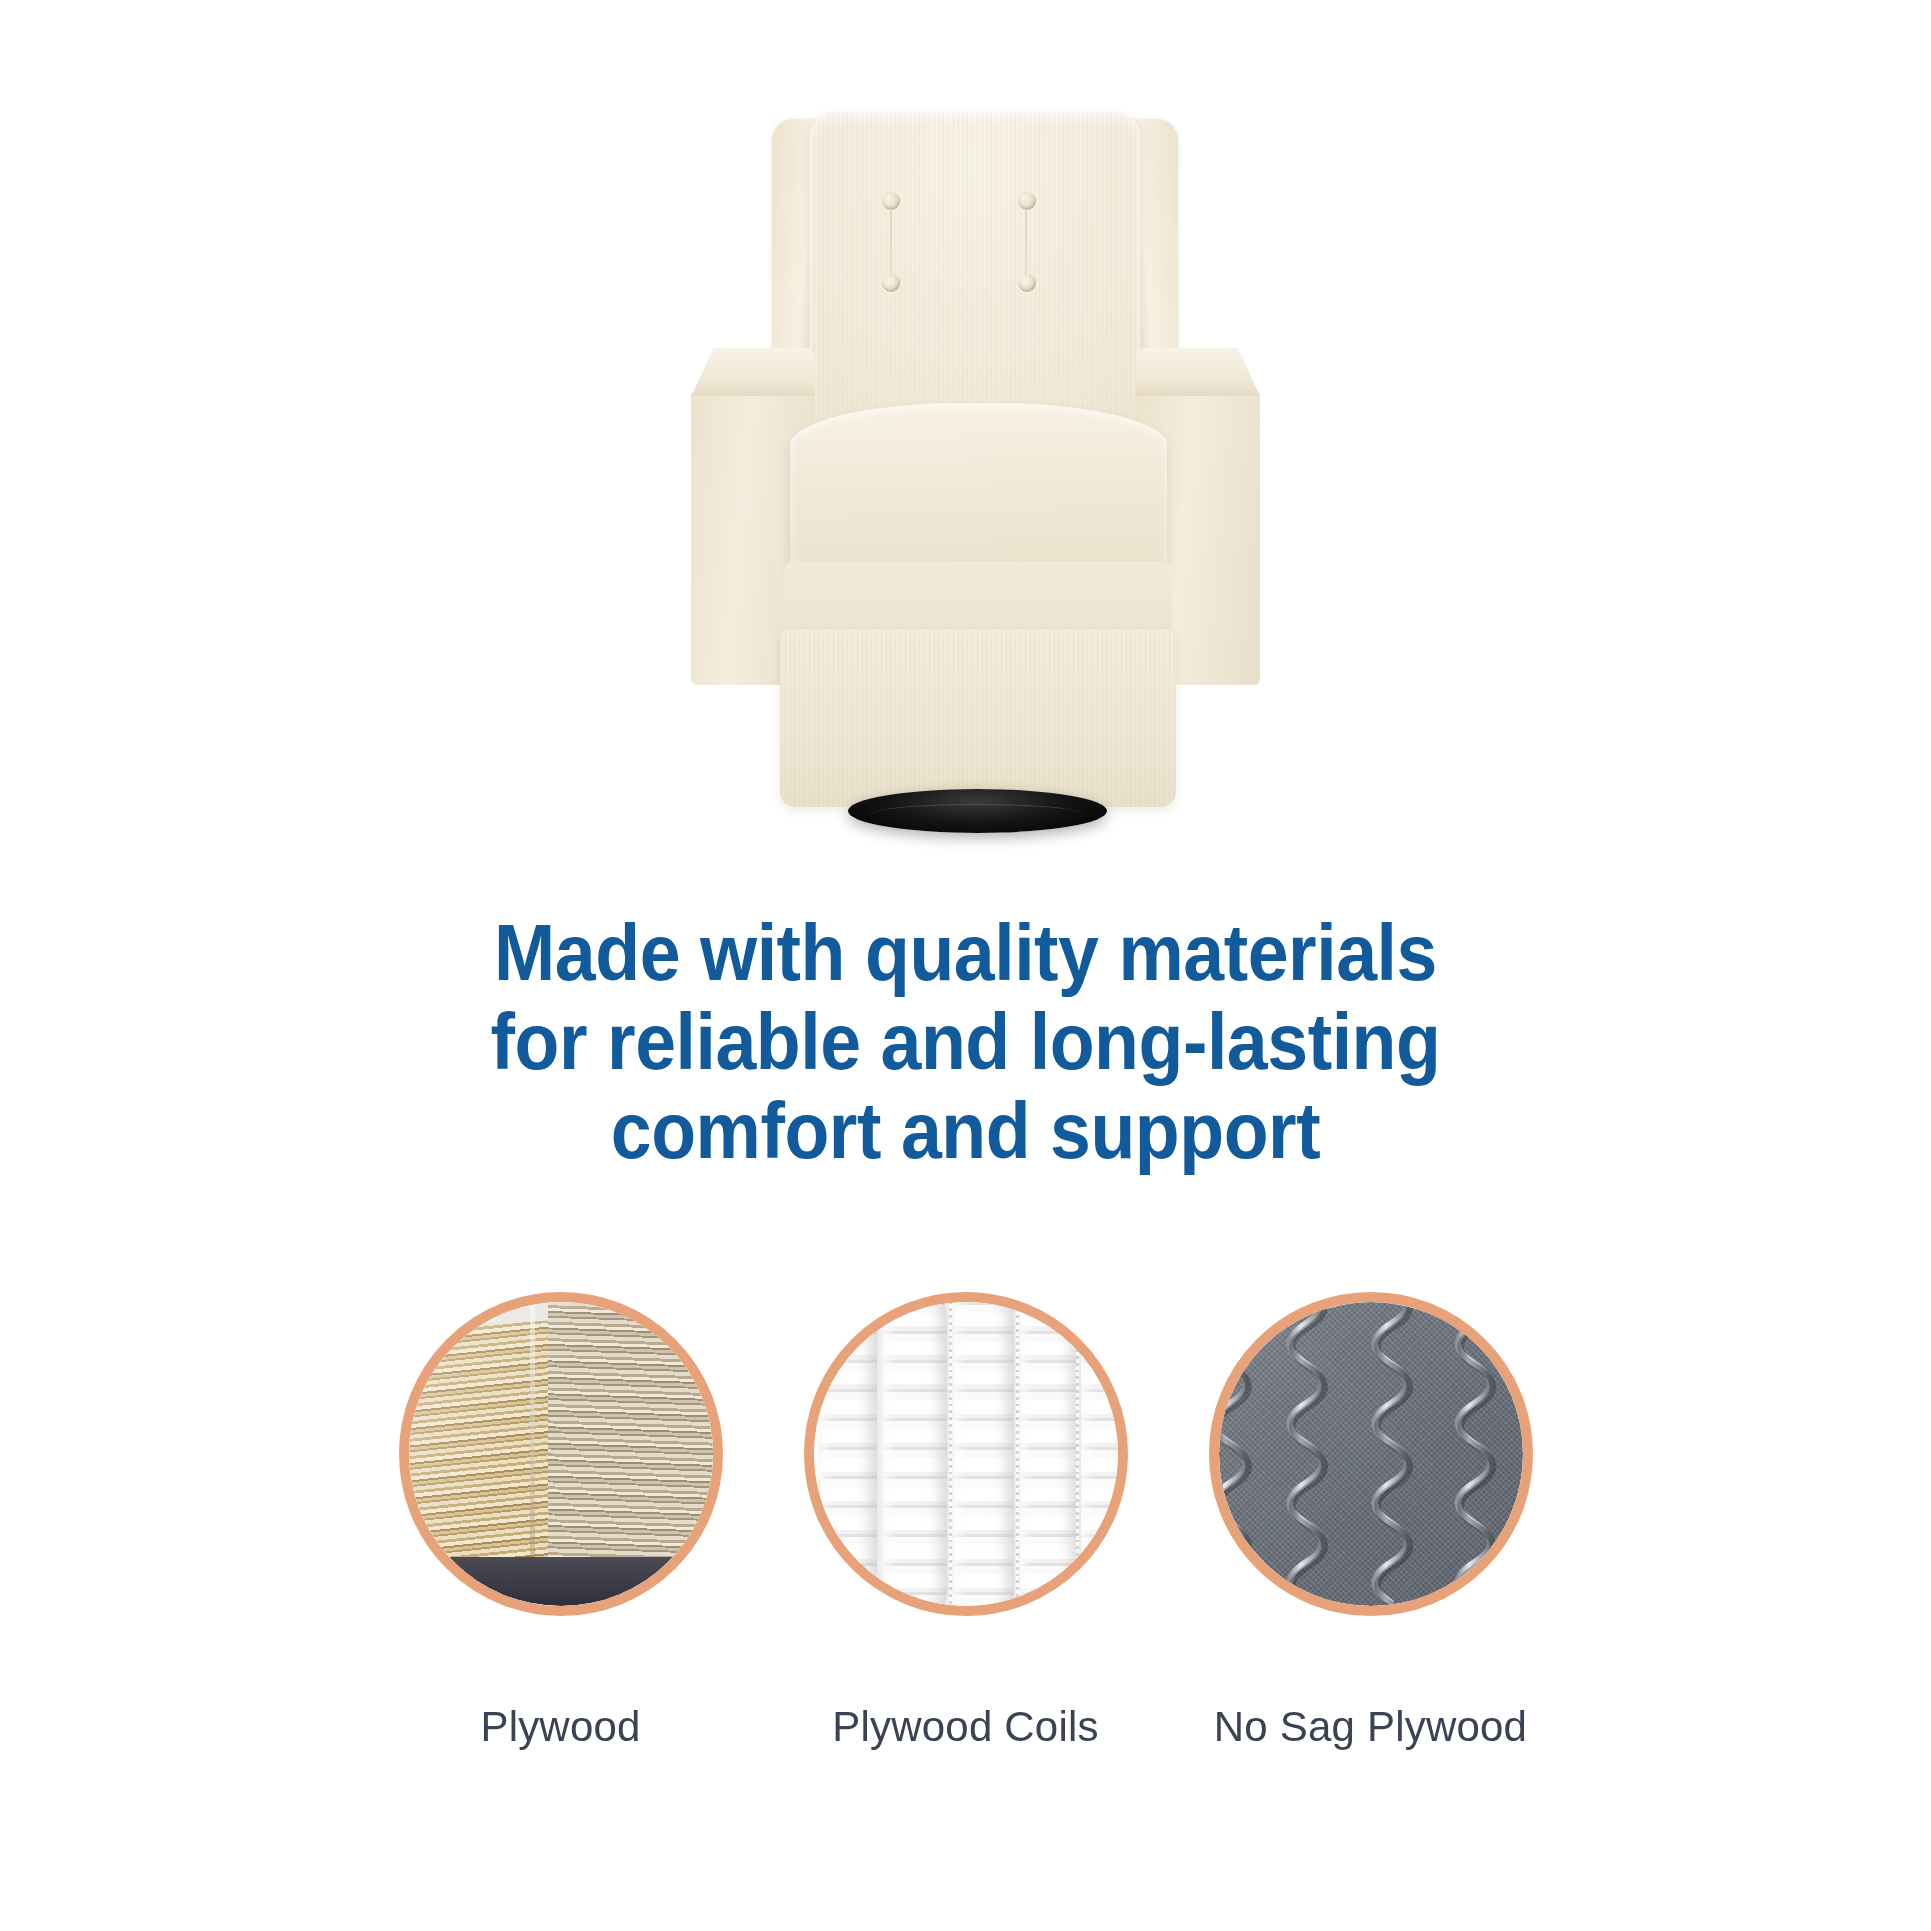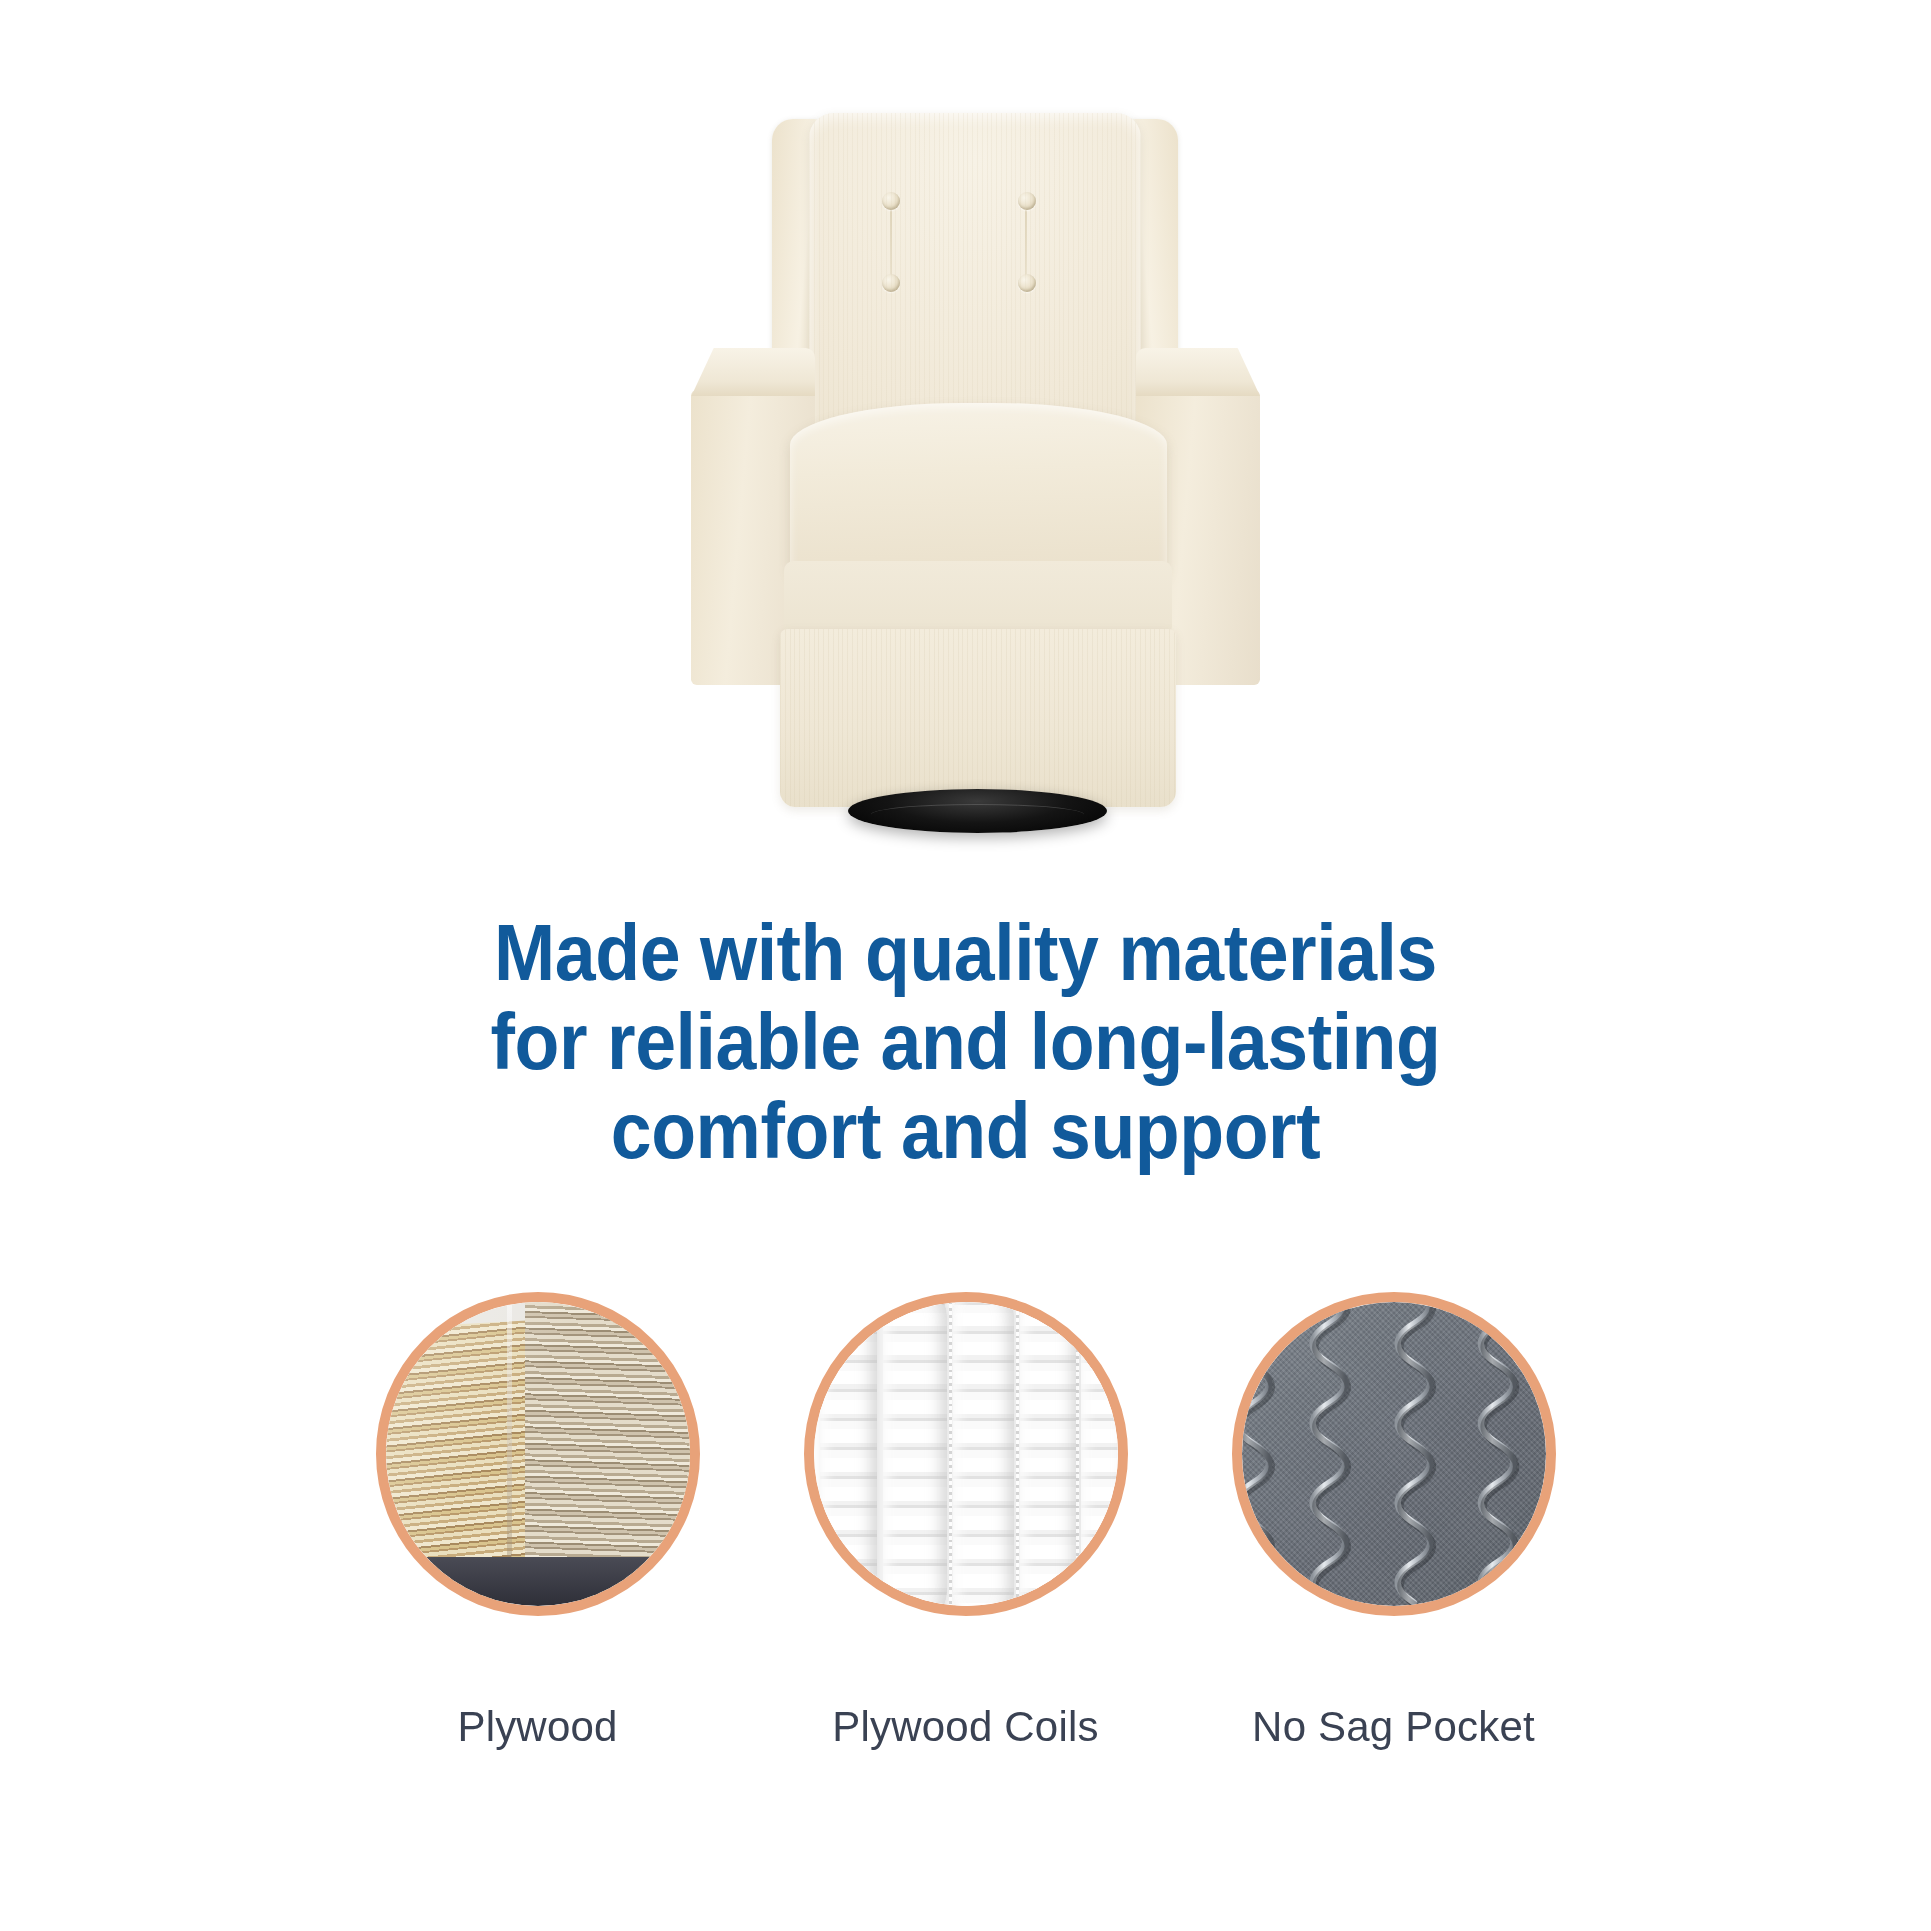--- a/index.html
+++ b/index.html
@@ -123,21 +123,21 @@
     line-height:89px;
     letter-spacing:-0.5px;
     font-stretch:condensed;
     transform:scaleX(.93);
   }
   .headline .ln{display:block;white-space:nowrap;}
 
   
   .features{
     position:absolute;left:0;top:1292px;width:1931px;height:541px;
-    display:flex;justify-content:center;gap:104px;
+    display:flex;justify-content:center;gap:81px;
   }
   .feature{width:324px;display:flex;flex-direction:column;align-items:center;}
   .circle{
     position:relative;width:324px;height:324px;border-radius:50%;
     border:10.6px solid #E8A279;box-sizing:border-box;
     overflow:hidden;background:#fff;
   }
   .circle .inner{position:absolute;inset:0;border-radius:50%;overflow:hidden;}
 
   
@@ -309,17 +309,17 @@
             <path d="M96,-20 q36,22 0,44 q-36,22 0,44 q36,22 0,44 q-36,22 0,44
                      q36,22 0,44 q-36,22 0,44 q36,22 0,44 q-36,22 0,44"></path>
             <path d="M190,-20 q36,22 0,44 q-36,22 0,44 q36,22 0,44 q-36,22 0,44
                      q36,22 0,44 q-36,22 0,44 q36,22 0,44 q-36,22 0,44"></path>
             <path d="M282,-20 q36,22 0,44 q-36,22 0,44 q36,22 0,44 q-36,22 0,44
                      q36,22 0,44 q-36,22 0,44 q36,22 0,44 q-36,22 0,44"></path>
           </g>
         </svg>
       </div>
     </div>
-    <div class="caption">No Sag Pocket</div>
+    <div class="caption">No Sag Plywood</div>
   </div>
 
 </div>
 
 
 </body></html>

